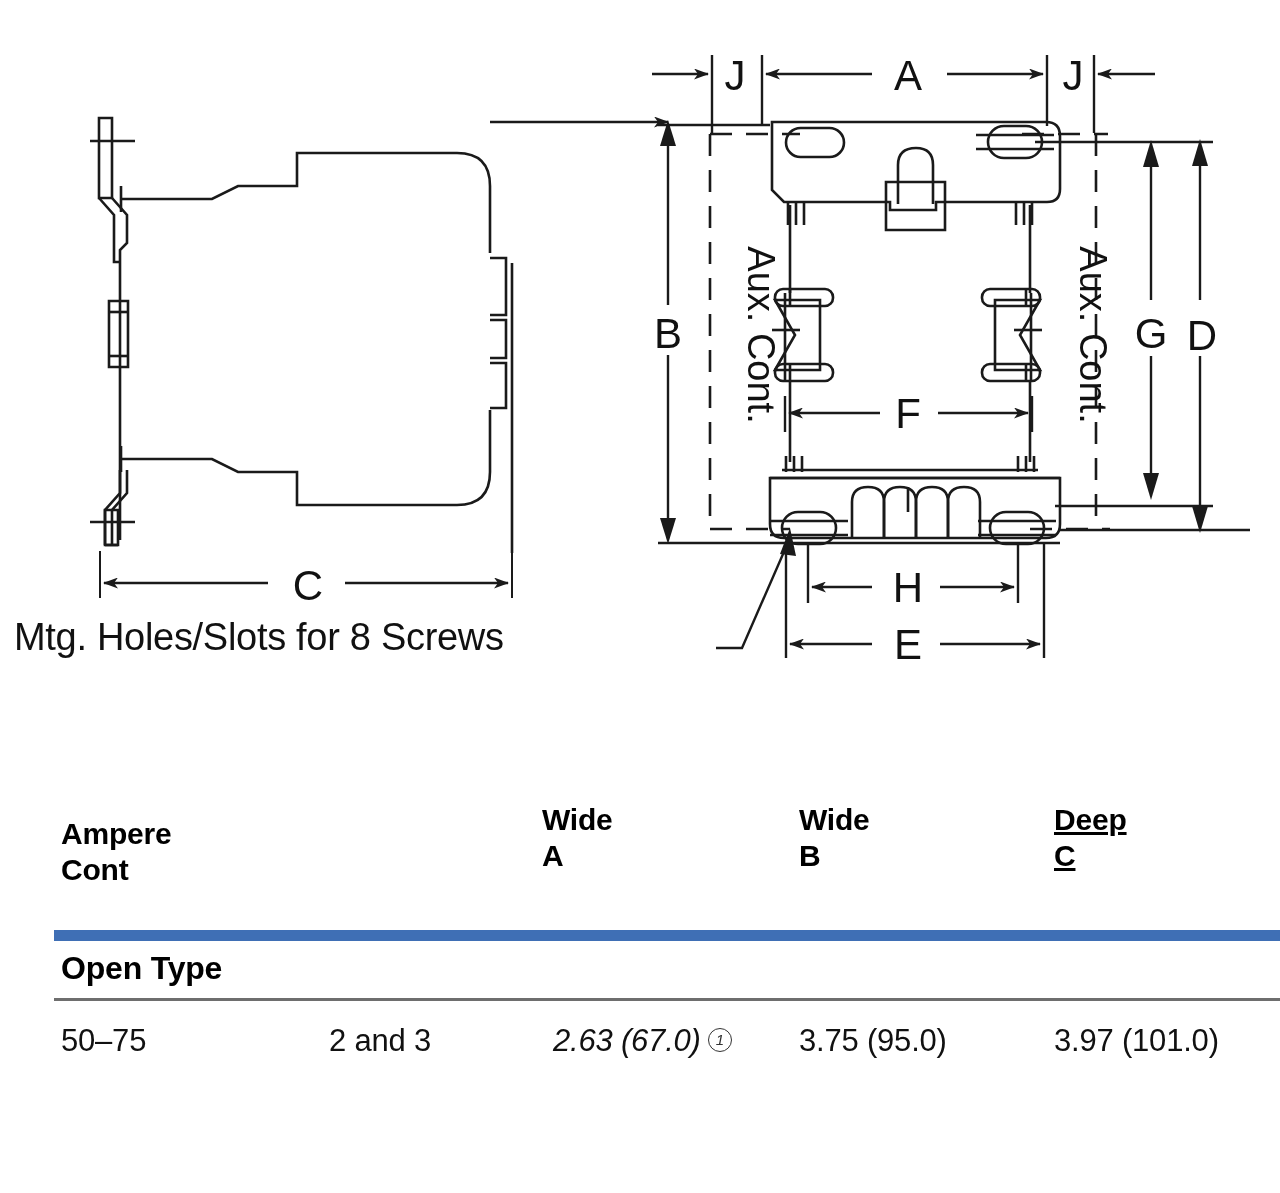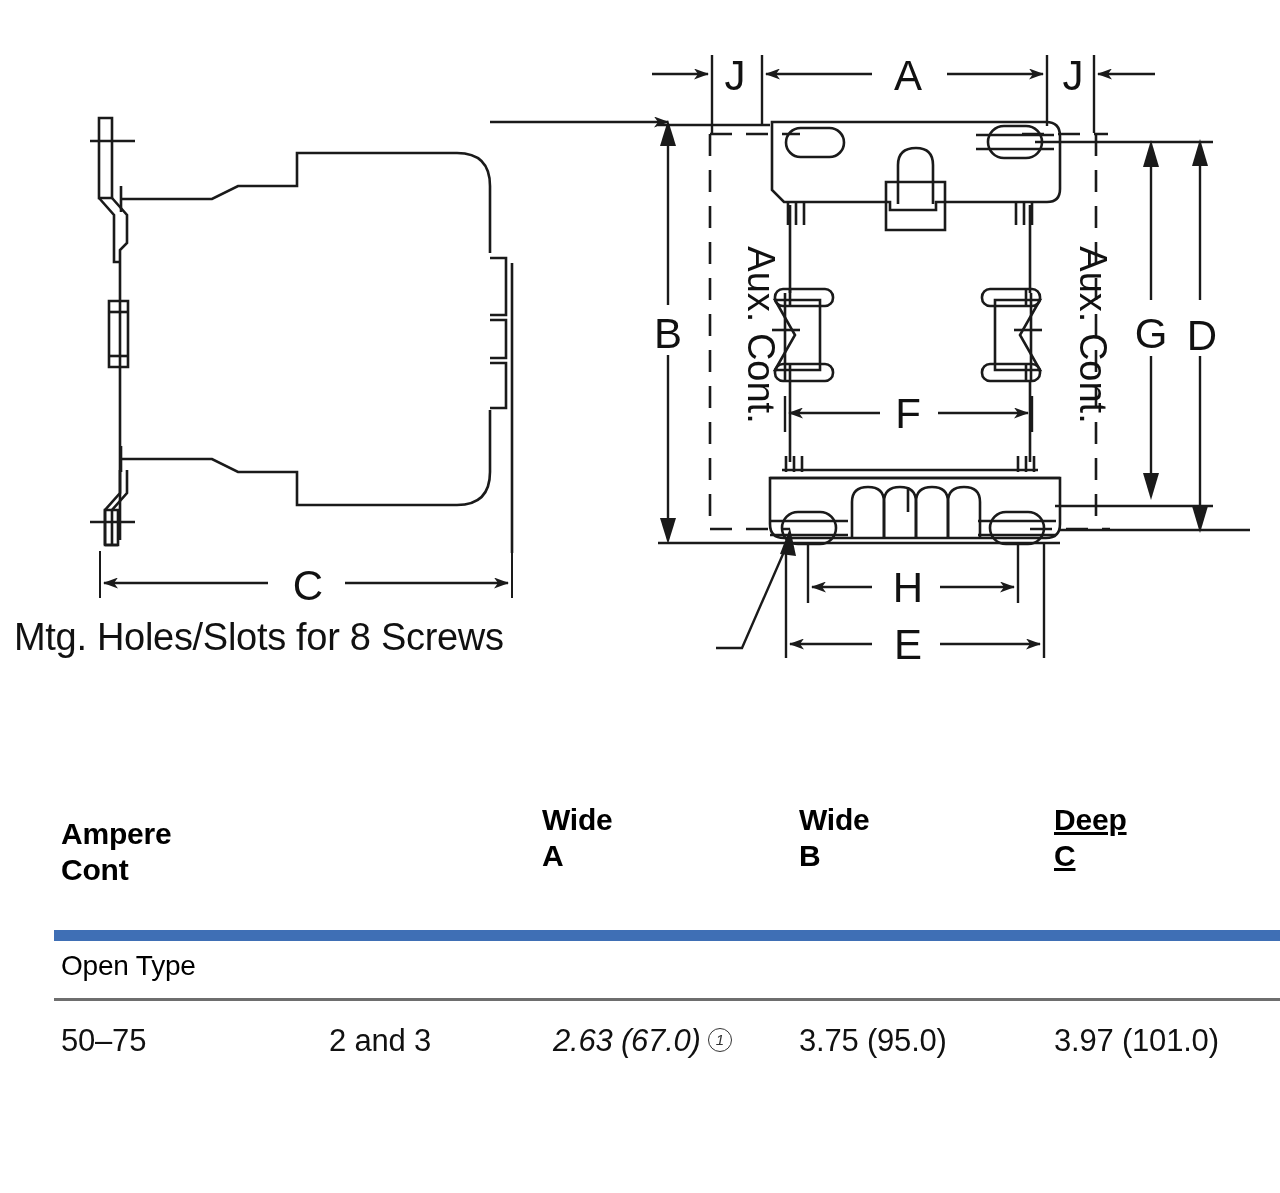--- a/index.html
+++ b/index.html
@@ -32,21 +32,21 @@
     position:absolute;left:15px;top:150px;width:1230px;height:11px;
     background:#3f6fb5;
   }
   .rule-gray{
     position:absolute;left:15px;top:218px;width:1230px;height:3px;
     background:#6e6e6e;
   }
 
   .group-label{
     position:absolute;left:22px;top:170px;
-    font-size:28px;font-weight:normal;color:#000;white-space:nowrap;
+    font-size:32px;font-weight:bold;color:#000;white-space:nowrap;
     letter-spacing:-0.2px;
   }
 
   .cell{
     position:absolute;top:243px;
     font-size:31px;line-height:36px;color:#111;white-space:nowrap;
     letter-spacing:-0.2px;
   }
 
   .fn-circle{

